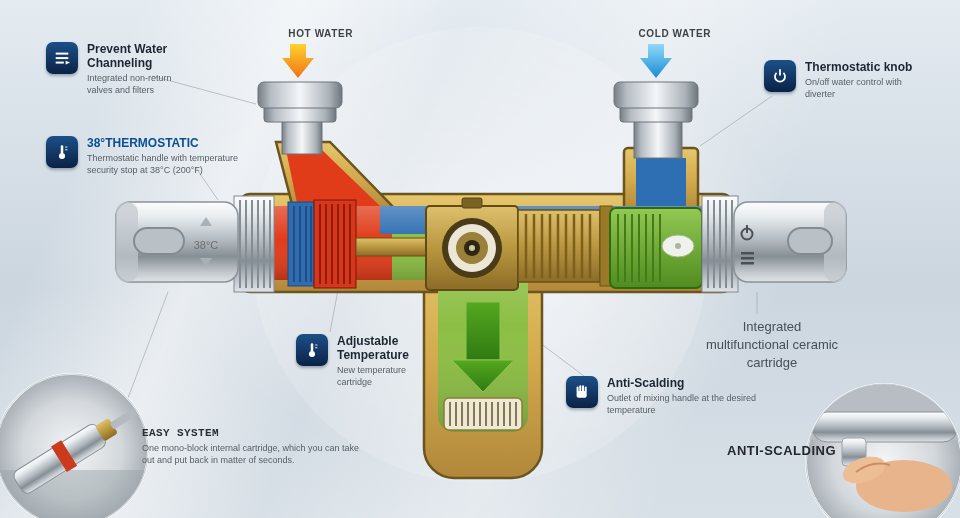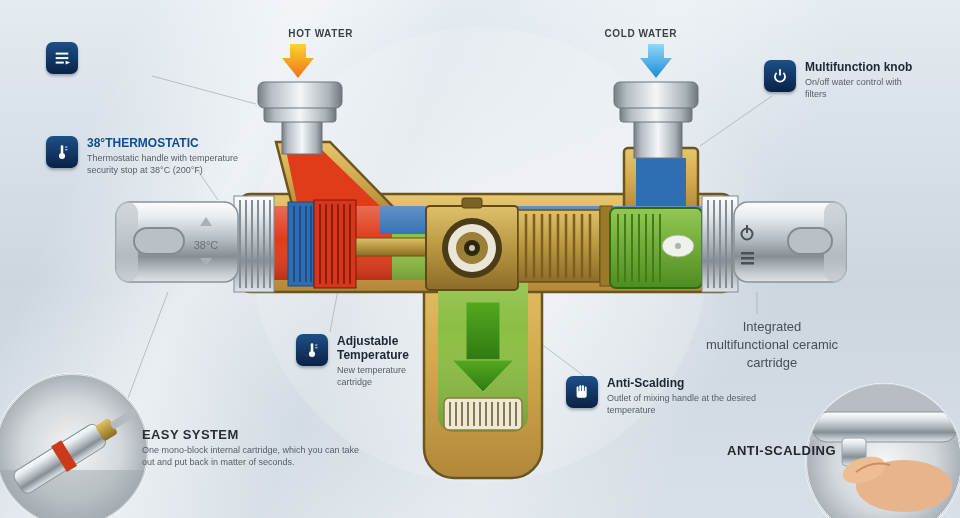--- a/index.html
+++ b/index.html
@@ -18,21 +18,21 @@
     background:linear-gradient(180deg,#1c5088 0%,#0a2246 100%);
     display:flex;align-items:center;justify-content:center;
     box-shadow:0 2px 3px rgba(20,40,70,.35);}
   .c-title{font-size:12px;font-weight:bold;color:#1d2733;line-height:1.18;}
   .c-title.blue{color:#0b4f93;}
   .c-desc{font-size:9px;color:#565e66;line-height:1.3;margin-top:3px;}
   .ctext{display:block;}
   .note{position:absolute;font-size:13px;color:#474f57;text-align:center;line-height:1.4;z-index:3;}
   .big-label{position:absolute;font-weight:bold;font-size:13px;color:#23282e;letter-spacing:.5px;z-index:3;}
   .photo-text{position:absolute;z-index:3;width:218px;}
-  .photo-text .c-title{font-size:13px;letter-spacing:.4px;color:#2a2f35;}
+  .photo-text .c-title{font-size:11px;letter-spacing:.4px;color:#2a2f35;font-family:Liberation Mono, monospace;}
 </style>
 </head>
 <body>
 
 <div class="stage">
 
   <svg class="scene" width="960" height="518" viewBox="0 0 960 518">
     <defs>
       <linearGradient id="chromeV" x1="0" y1="0" x2="0" y2="1">
         <stop offset="0" stop-color="#fbfcfd"></stop>
@@ -290,31 +290,35 @@
         <rect x="842" y="438" width="24" height="28" rx="4" fill="url(#chromeV)" stroke="#9aa2a8"></rect>
         <ellipse cx="904" cy="486" rx="48" ry="26" fill="#e7b48b"></ellipse>
         <ellipse cx="864" cy="470" rx="22" ry="12" fill="#edbd93" transform="rotate(-18 864 470)"></ellipse>
         <path d="M856,472 q16,-12 34,-7" stroke="#c98f64" stroke-width="2" fill="none"></path>
       </g>
       <circle cx="884" cy="462" r="78" fill="none" stroke="#c6cdd3" stroke-width="1"></circle>
     </g>
   </svg>
 
   <div class="pipe-label" style="left:243px;top:28px">HOT WATER</div>
-  <div class="pipe-label" style="left:567px;top:28px">COLD WATER</div>
+  <div class="pipe-label" style="left:601px;top:28px">COLD WATER</div>
 
   <div class="callout" style="left:46px;top:42px">
     <div class="tile">
       <svg width="18" height="18" viewBox="0 0 20 20">
         <rect x="3" y="4" width="14" height="2.2" fill="#fff"></rect>
         <rect x="3" y="9" width="14" height="2.2" fill="#fff"></rect>
         <rect x="3" y="14" width="9" height="2.2" fill="#fff"></rect>
         <polygon points="14,13 19,15.1 14,17.2" fill="#fff"></polygon>
       </svg>
     </div>
+    <div class="ctext" style="width:104px">
+      <div class="c-title">Prevent Water Channeling</div>
+      <div class="c-desc">Integrated non-return valves and filters</div>
+    </div>
   </div>
 
   <div class="callout" style="left:46px;top:136px">
     <div class="tile">
       <svg width="18" height="18" viewBox="0 0 20 20">
         <rect x="8.6" y="2.5" width="2.8" height="9.5" rx="1.4" fill="#fff"></rect>
         <circle cx="10" cy="14.5" r="3.4" fill="#fff"></circle>
         <line x1="13.5" y1="4.5" x2="16" y2="4.5" stroke="#fff" stroke-width="1"></line>
         <line x1="13.5" y1="7.5" x2="16" y2="7.5" stroke="#fff" stroke-width="1"></line>
       </svg>
@@ -326,22 +330,22 @@
   </div>
 
   <div class="callout" style="left:764px;top:60px">
     <div class="tile">
       <svg width="18" height="18" viewBox="0 0 20 20">
         <path d="M6.2,6.6 A5.6,5.6 0 1 0 13.8,6.6" stroke="#fff" stroke-width="2" fill="none"></path>
         <line x1="10" y1="2.5" x2="10" y2="9.5" stroke="#fff" stroke-width="2"></line>
       </svg>
     </div>
     <div class="ctext" style="width:120px">
-      <div class="c-title">Multifunction knob</div>
-      <div class="c-desc">On/off water control with filters</div>
+      <div class="c-title">Thermostatic knob</div>
+      <div class="c-desc">On/off water control with diverter</div>
     </div>
   </div>
 
   <div class="note" style="left:702px;top:318px;width:140px">Integrated multifunctional ceramic cartridge</div>
 
   <div class="callout" style="left:296px;top:334px">
     <div class="tile">
       <svg width="18" height="18" viewBox="0 0 20 20">
         <rect x="8.6" y="2.5" width="2.8" height="9.5" rx="1.4" fill="#fff"></rect>
         <circle cx="10" cy="14.5" r="3.4" fill="#fff"></circle>

